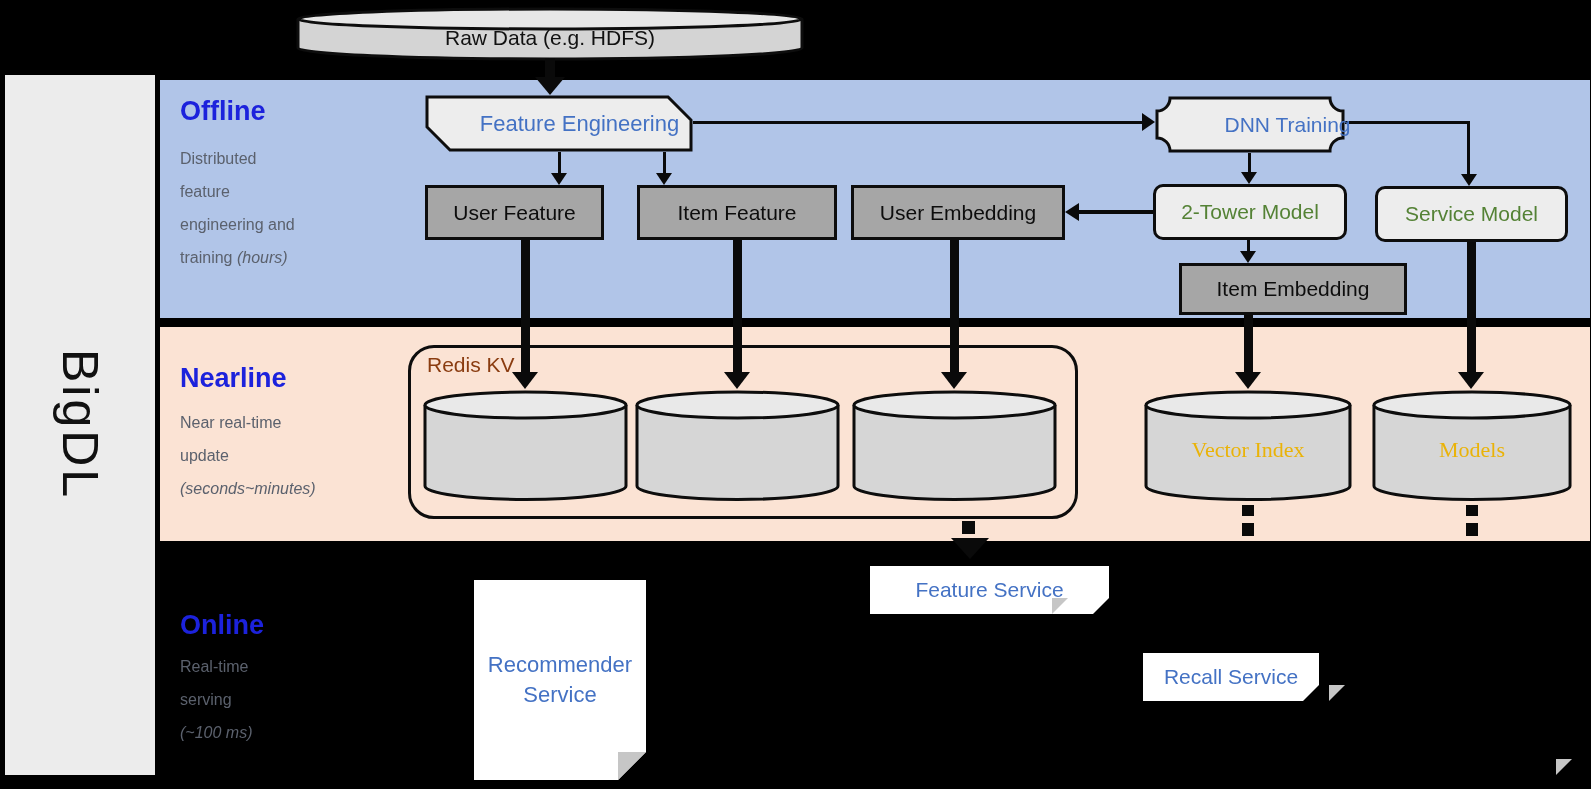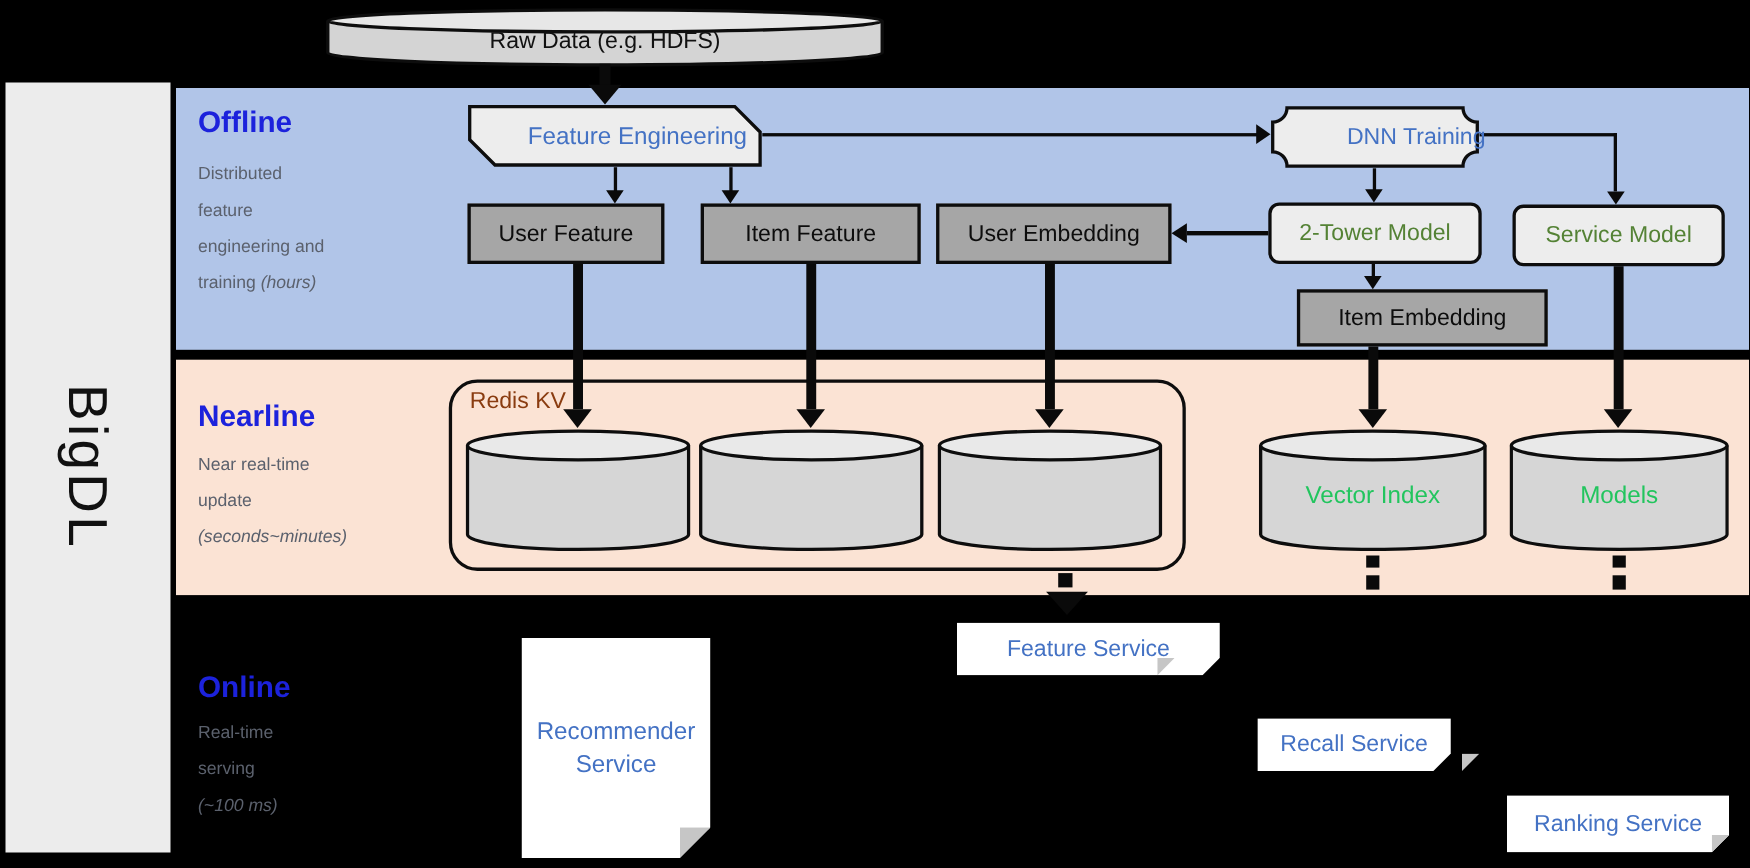--- a/index.html
+++ b/index.html
@@ -17,21 +17,21 @@
   
   .band-title { font-size:27px; font-weight:600; color:#1c22dc; }
   .band-desc  { font-size:16px; color:#5b616d; line-height:33px; }
   .band-desc i { font-style:italic; }
 
   
   .gray-node  { background:#a6a6a6; border:3px solid #0d0d0d; color:#0d0d0d; font-size:21px; }
   .light-node { background:#ededed; border:3px solid #0d0d0d; border-radius:10px; font-size:21px; }
   .t-green { color:#548235; }
   .t-blue  { color:#4472c4;margin-left:41px; }
-  .t-brown { color:#22c55e; }
+  .t-brown { color:#eab308;font-family:Liberation Serif, serif; }
   .shape svg { position:absolute; left:0; top:0; }
   .shape span { position:relative; z-index:1; }
 
   
   .redis-box { border:3px solid #0d0d0d; border-radius:26px; }
   .redis-label { font-size:21px; color:#8a3c10; }
   .cyl-label { position:absolute; left:0; right:0; top:42%; text-align:center; font-size:22px; z-index:1; }
 
   
   .vl,.hl,.dash { background:#0a0a0a; position:absolute; }
@@ -175,23 +175,20 @@
   <div class="abs paper paper-sm flexc" style="left:870px;top:566px;width:239px;height:48px;">
     <span>Feature Service</span>
   </div>
   <div class="abs fold-sm" style="left:1052px;top:598px;"></div>
 
   <div class="abs paper paper-sm flexc" style="left:1143px;top:653px;width:176px;height:48px;">
     <span>Recall Service</span>
   </div>
   <div class="abs fold-sm" style="left:1329px;top:685px;"></div>
 
-  <div class="abs paper paper-sm flexc" style="left:1370px;top:723px;width:202px;height:52px;">
-    <span>Ranking Service</span>
-  </div>
   <div class="abs fold-sm" style="left:1556px;top:759px;"></div>
 
   <div class="vl" style="left:545px;top:58px;width:10px;height:20px;"></div>
   <div class="head head-d-big" style="left:535px;top:77px;"></div>
 
   <div class="hl" style="left:693px;top:121px;width:450px;height:3px;"></div>
   <div class="head head-r" style="left:1142px;top:113px;"></div>
 
   <div class="vl" style="left:558px;top:152px;width:3px;height:22px;"></div>
   <div class="head head-d-sm" style="left:551px;top:173px;"></div>

